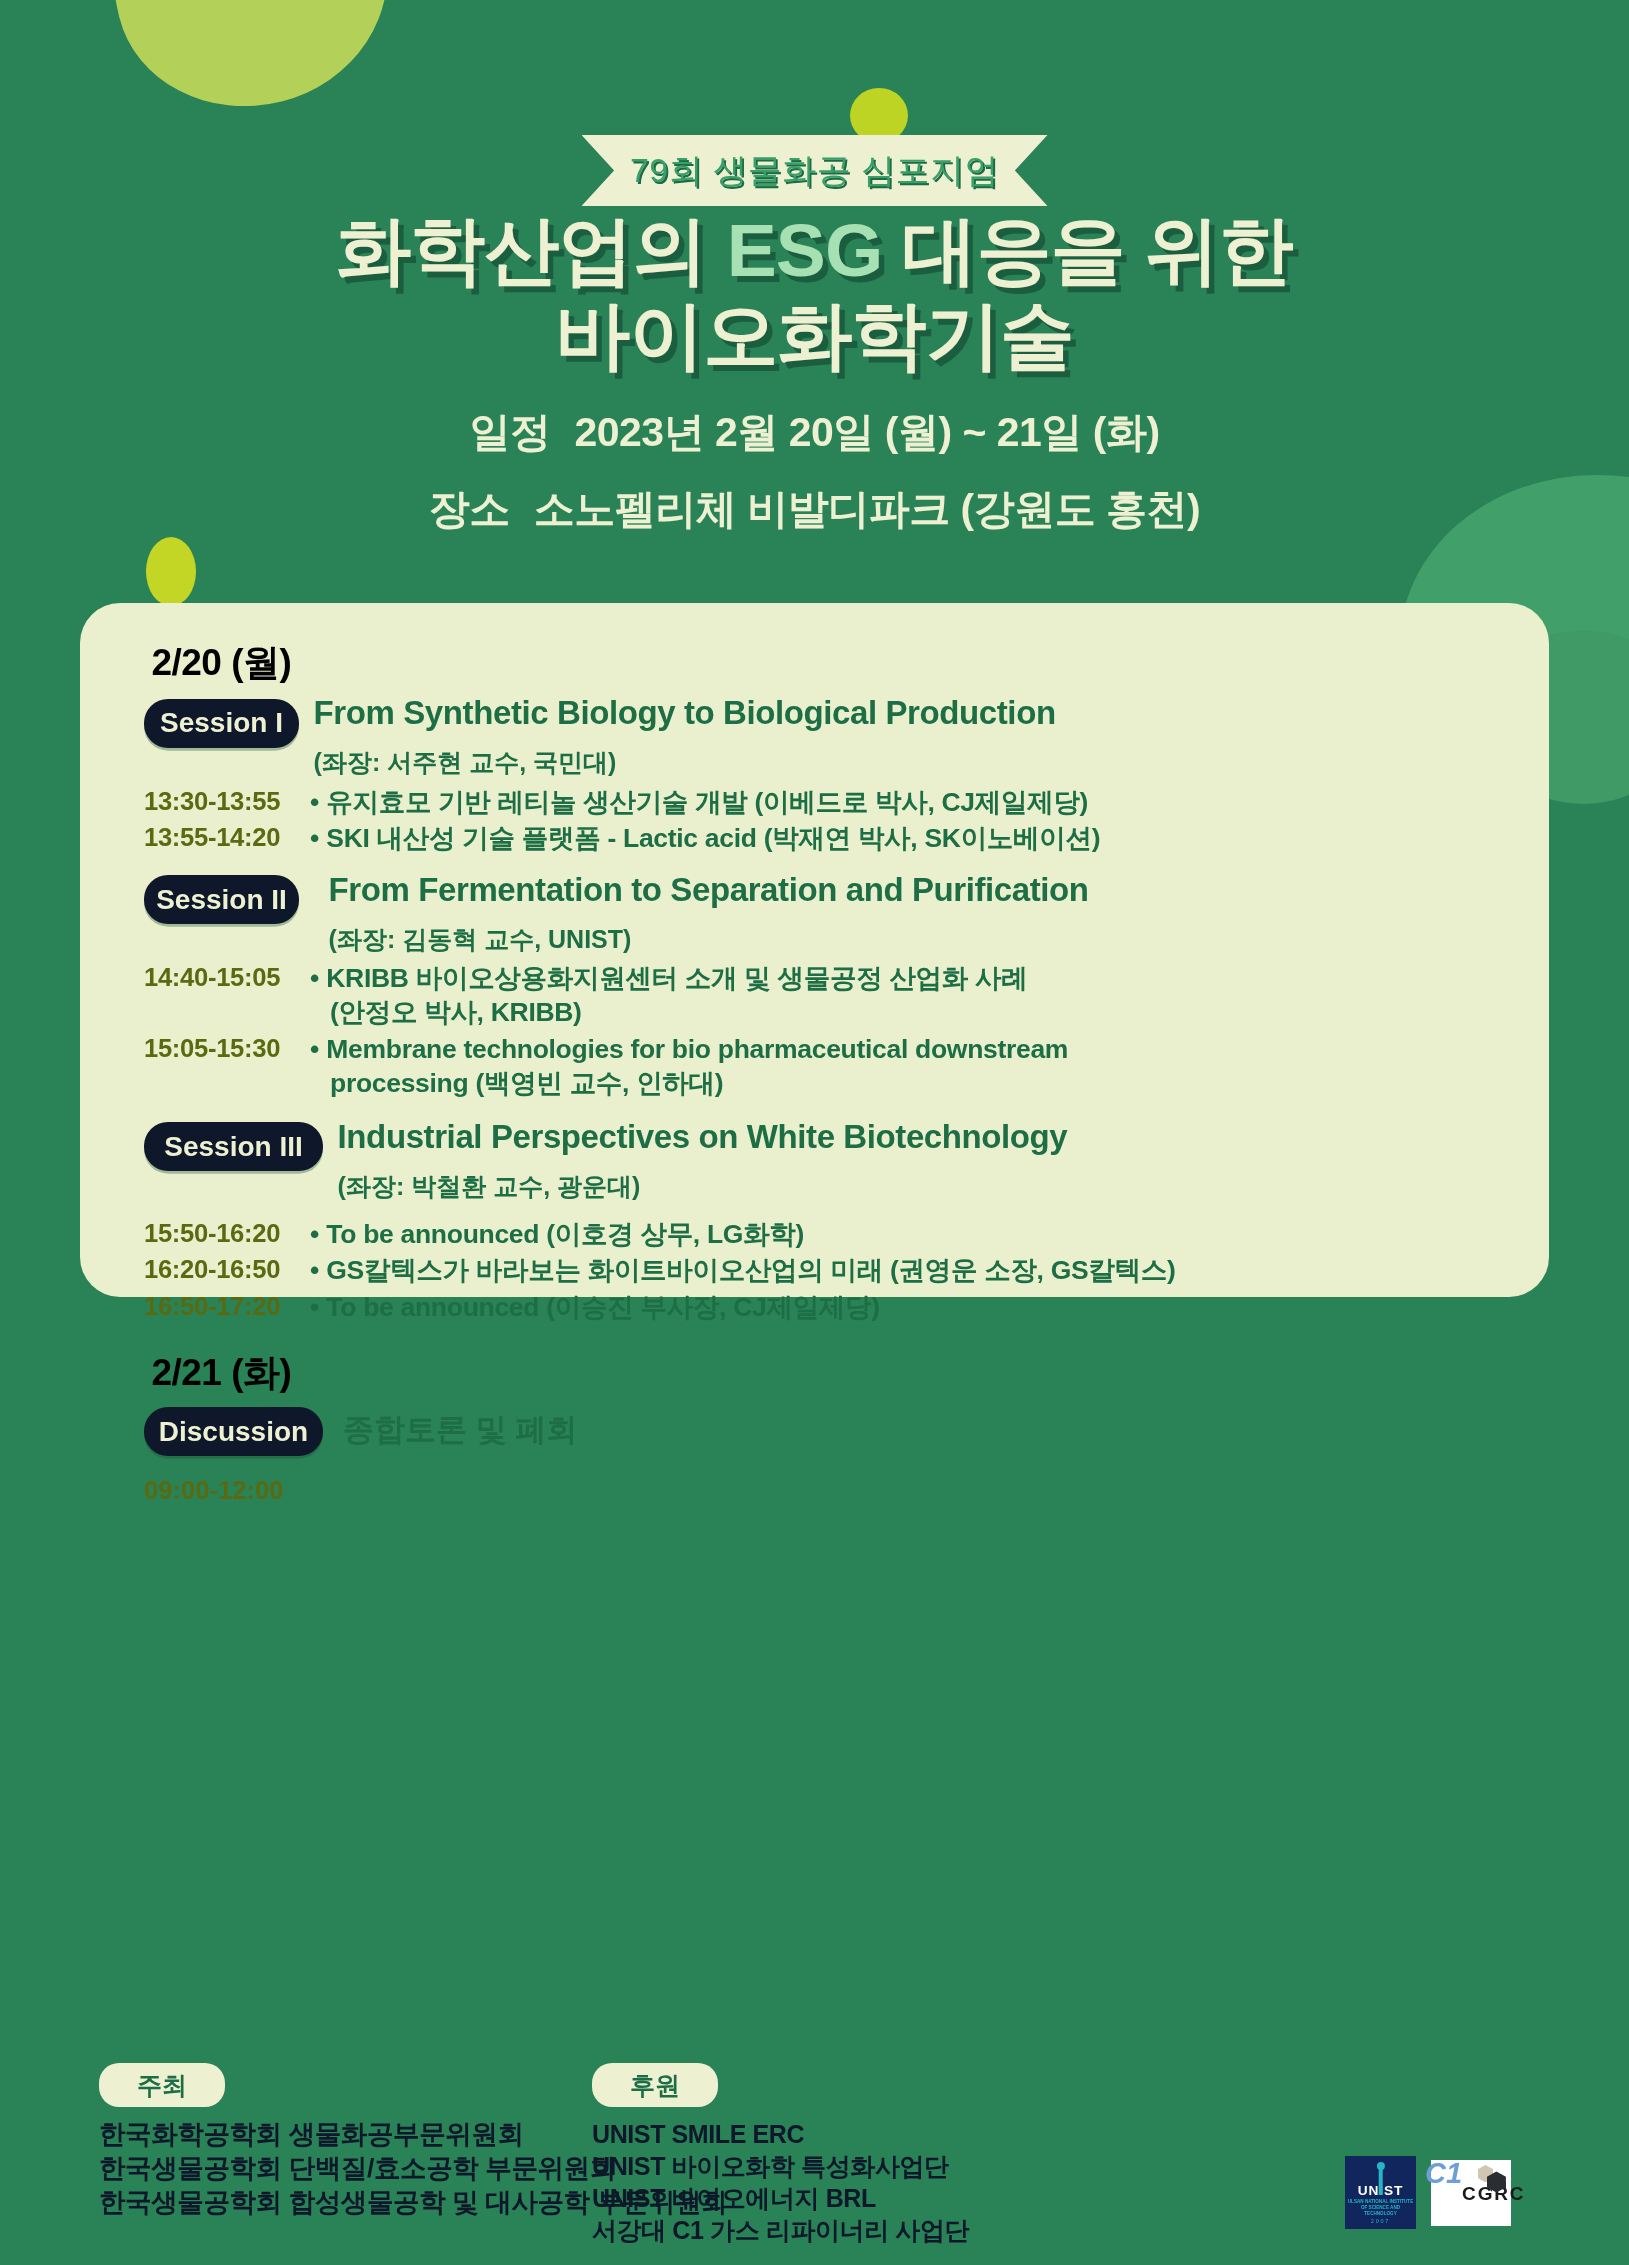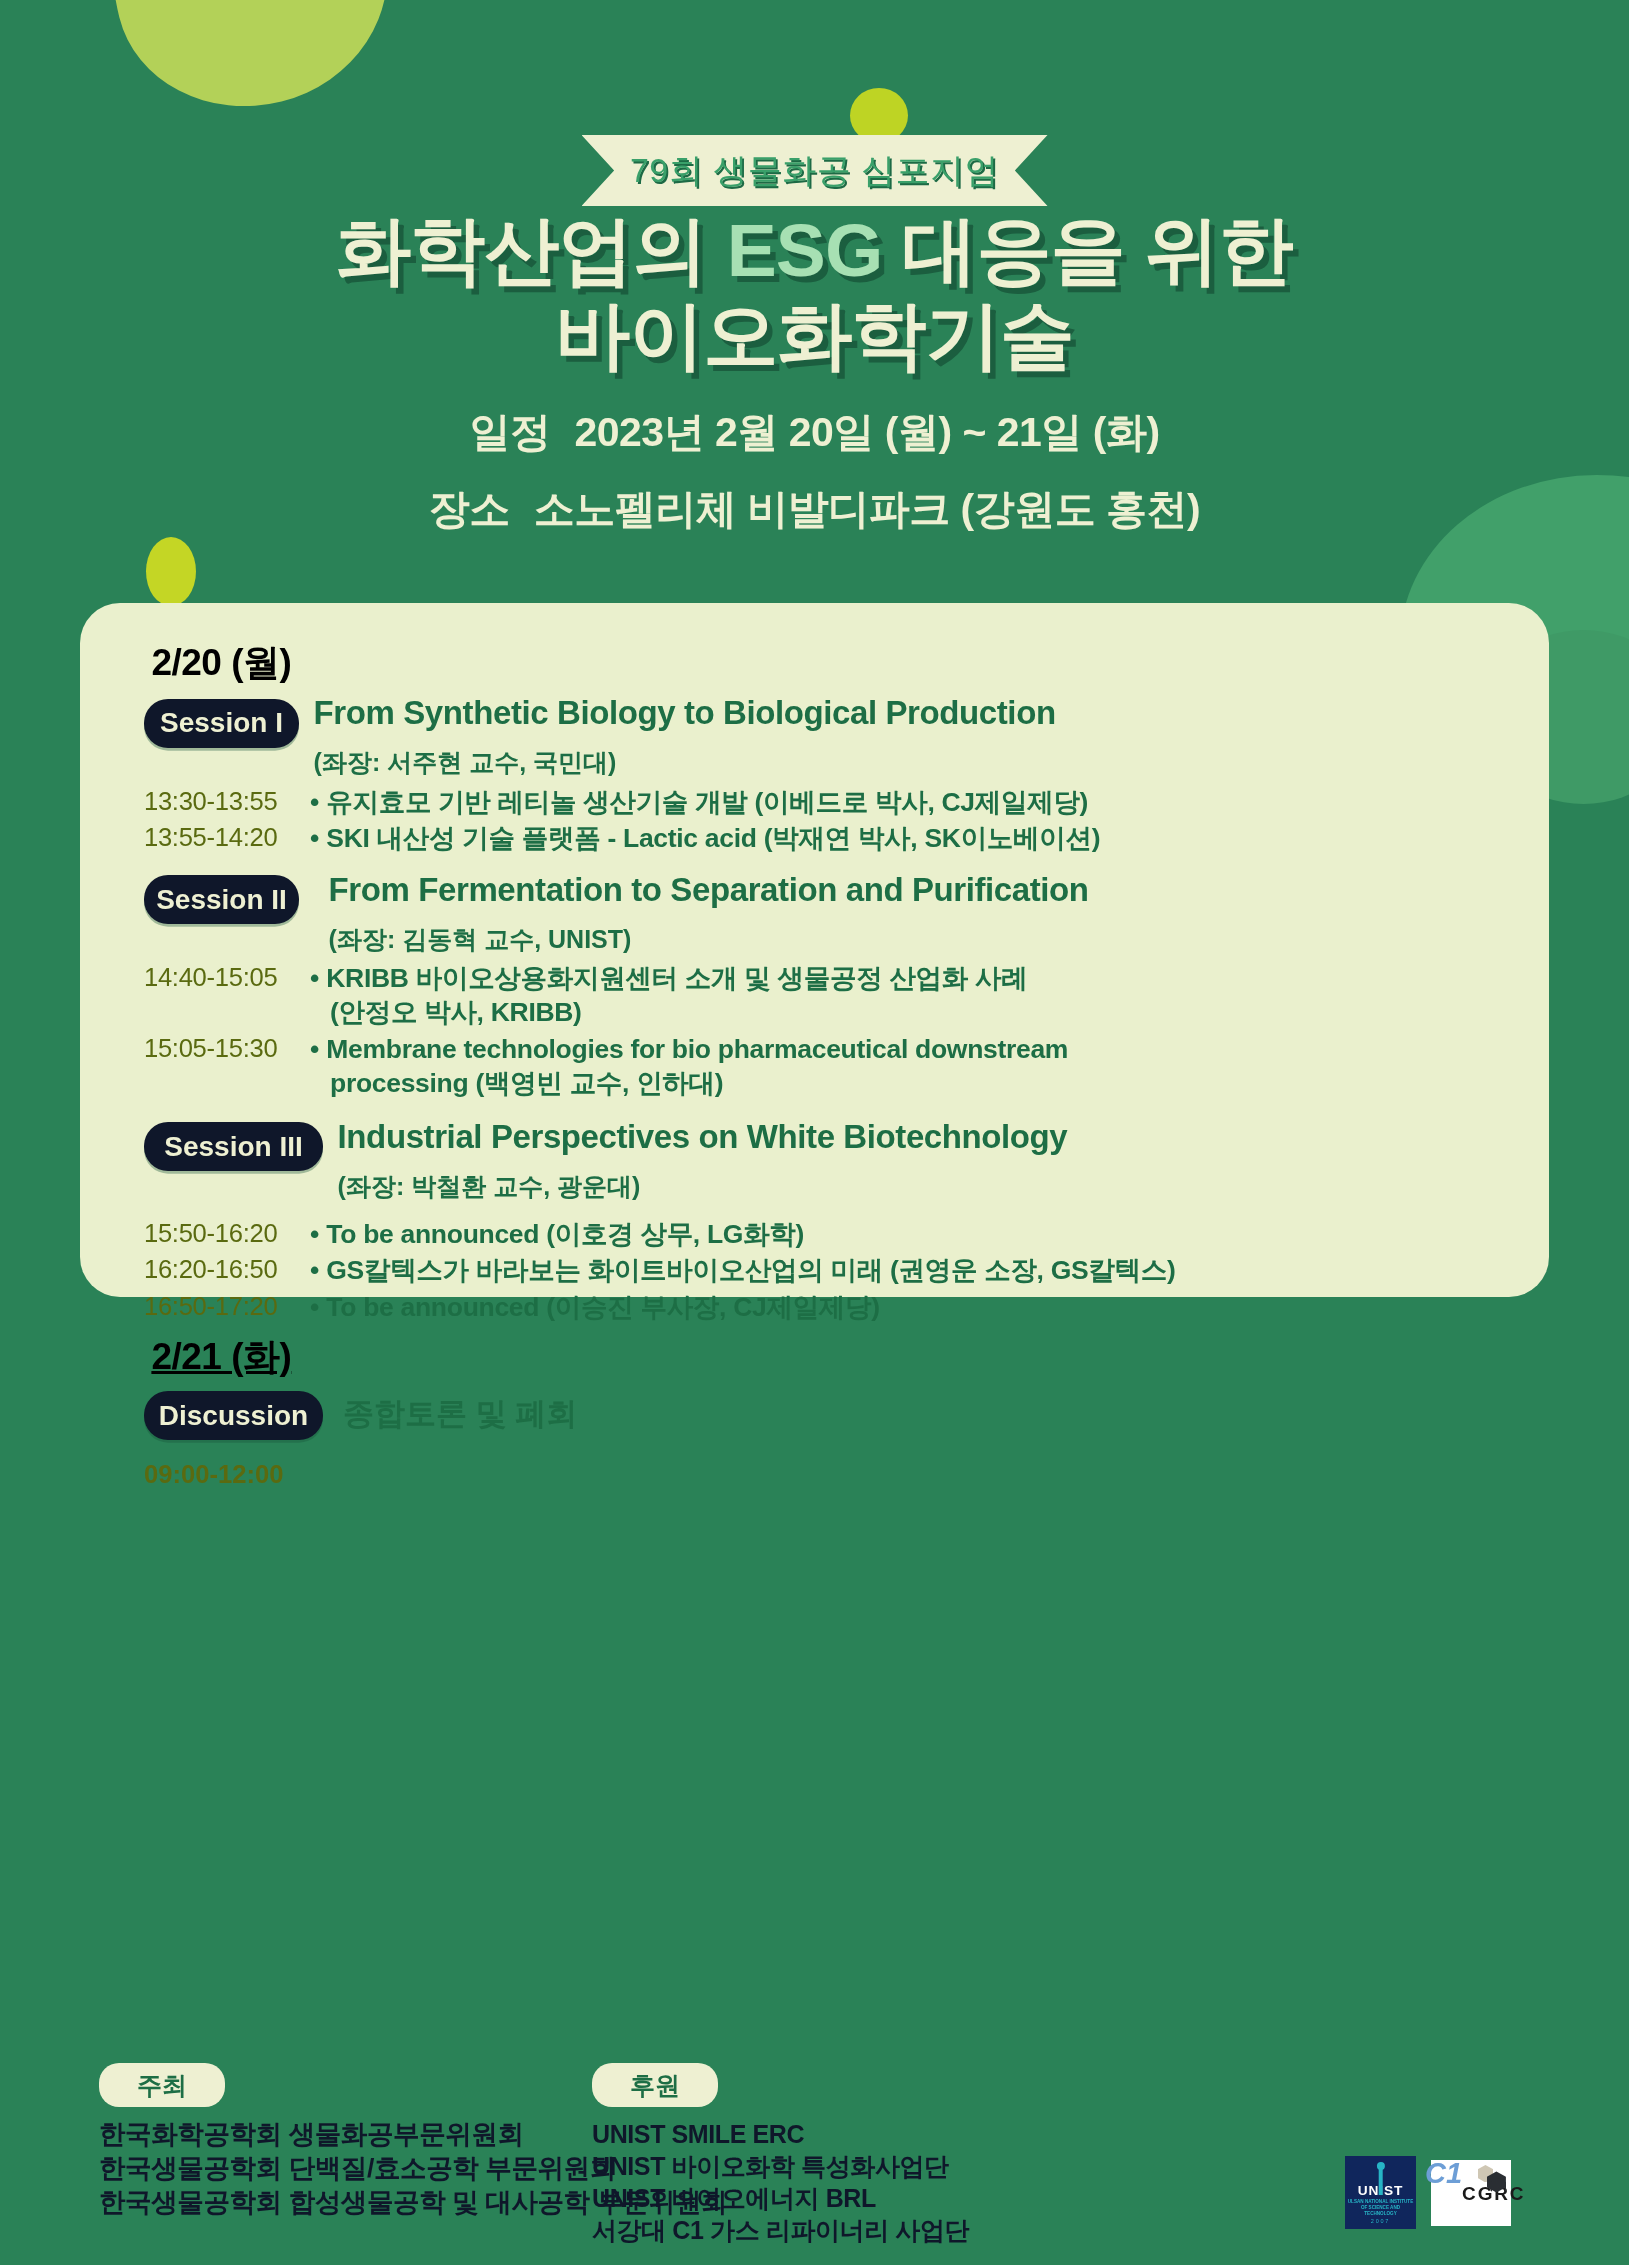--- a/index.html
+++ b/index.html
@@ -91,21 +91,21 @@
   .card{
     position:absolute;left:80px;top:603px;width:1469px;height:694px;
     background:#eaf0cd;border-radius:40px;
   }
   .card-inner{position:absolute;left:0;top:0;right:0;padding:24px 44px 0 44px;}
 
   .daylabel{
     color:#000000;font-size:37px;font-weight:900;letter-spacing:-0.5px;
     margin:11px 0 3.7px 27.4px;
   }
-  .daylabel-2{margin-top:8px;text-decoration:underline;}
+  .daylabel-2{margin-top:24px;}
 
   .session-row{display:flex;align-items:flex-start;margin-top:7.3px;}
   .pill{
     flex:0 0 auto;
     background:#0f172a;color:#eef0d2;
     border-radius:24px;
     min-width:155px;height:49px;
     display:flex;align-items:center;justify-content:center;
     font-size:28px;font-weight:900;
     margin:3.7px 14.6px 0 20px;
@@ -116,21 +116,21 @@
   .session-title{
     color:#1d6e45;font-size:33px;font-weight:900;line-height:1.12;letter-spacing:-0.4px;
   }
   .session-chair{
     color:#1d6e45;font-size:25px;font-weight:800;line-height:1.2;margin-top:15px;
   }
   .talks{margin:7.3px 0 0 0;}
   .talk{display:flex;align-items:flex-start;margin-top:1.8px;}
   .talk-time{
     flex:0 0 166px;
-    color:#5a6a10;font-size:25.6px;font-weight:400;
+    color:#5a6a10;font-size:25.6px;font-weight:700;
     padding-left:20px;line-height:1.32;letter-spacing:-0.3px;
   }
   .talk-text{
     flex:1 1 auto;
     color:#1d6e45;font-size:26.5px;font-weight:800;line-height:1.3;letter-spacing:-0.3px;
   }
   .bullet{color:#1d6e45;margin-right:7.3px;}
   .talk-cont{display:block;padding-left:20px;}
 
   .disc-row{display:flex;align-items:center;margin-top:5.5px;}

